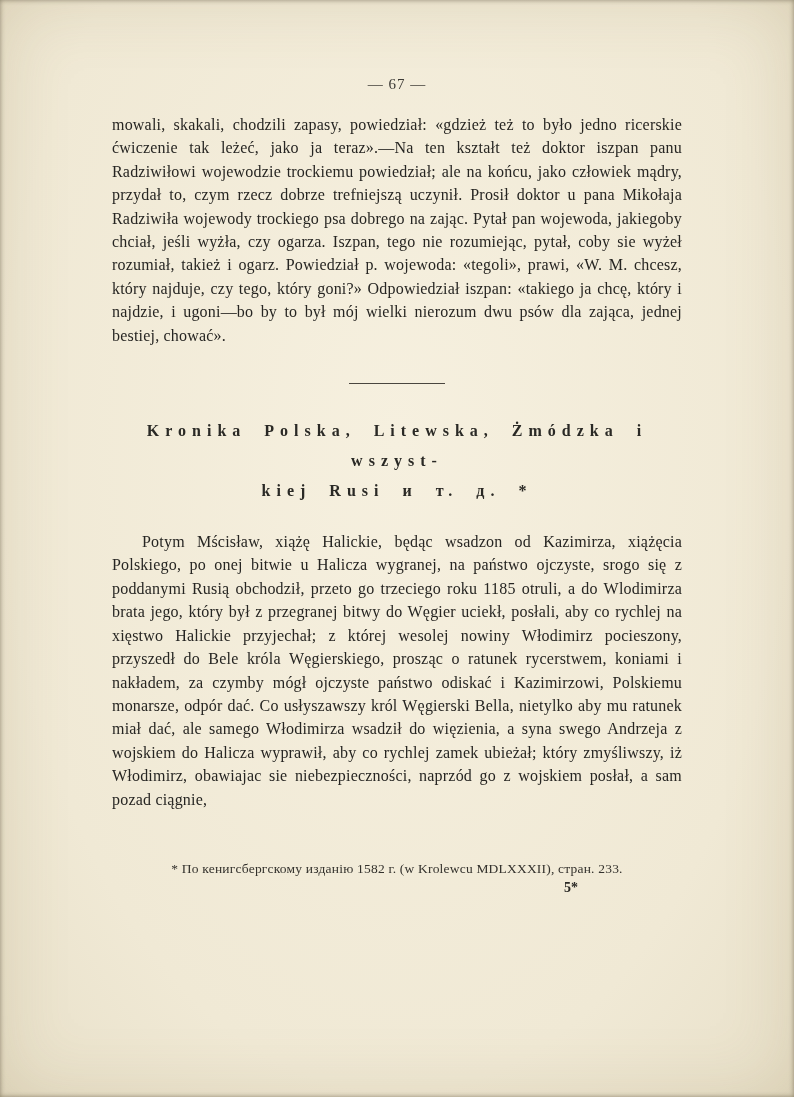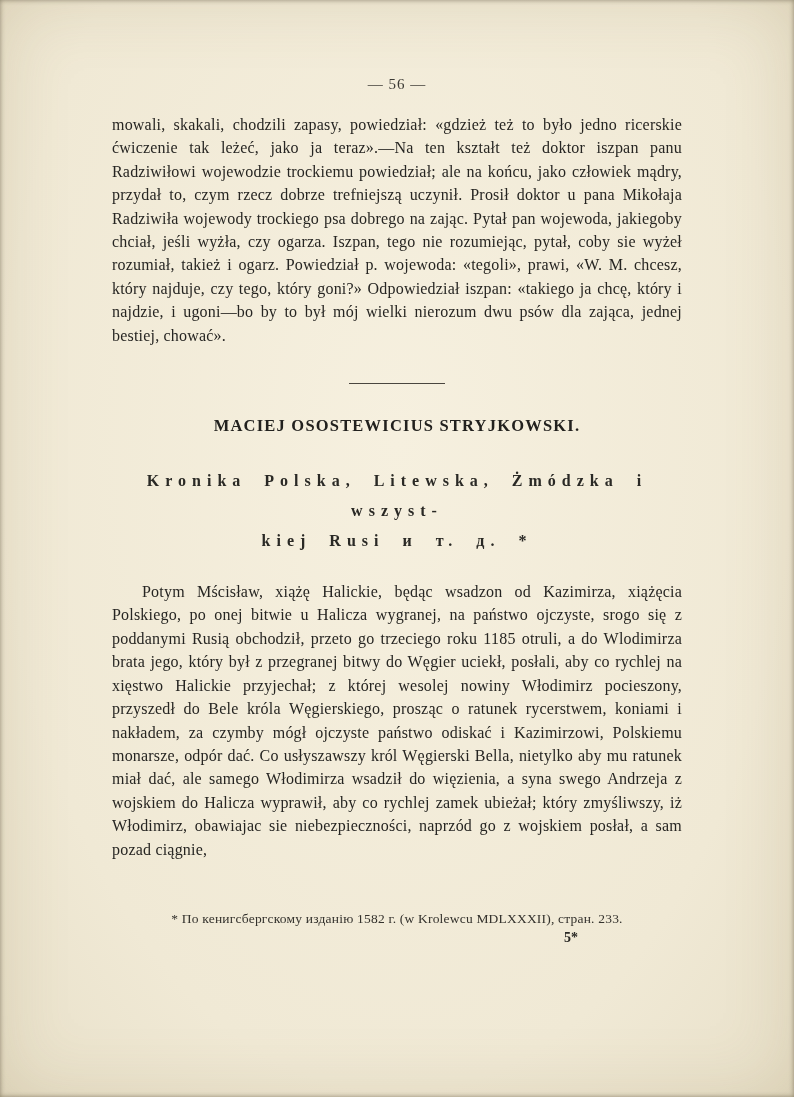--- a/index.html
+++ b/index.html
@@ -75,27 +75,26 @@
     font-weight: bold;
     margin-top: 3px;
     color: #2a2925;
   }
 </style>
 </head>
 <body>
 
 <div class="page">
 
-  <div class="page-number">— 56 —</div>
+  <div class="page-number">— 67 —</div>
 
   <p class="body-text para1">mowali, skakali, chodzili zapasy, powiedział: «gdzież też to było jedno ricerskie ćwiczenie tak leżeć, jako ja teraz».—Na ten kształt też doktor iszpan panu Radziwiłowi wojewodzie trockiemu powiedział; ale na końcu, jako człowiek mądry, przydał to, czym rzecz dobrze trefniejszą uczynił. Prosił doktor u pana Mikołaja Radziwiła wojewody trockiego psa dobrego na zając. Pytał pan wojewoda, jakiegoby chciał, jeśli wyżła, czy ogarza. Iszpan, tego nie rozumiejąc, pytał, coby sie wyżeł rozumiał, takież i ogarz. Powiedział p. wojewoda: «tegoli», prawi, «W. M. chcesz, który najduje, czy tego, który goni?» Odpowiedział iszpan: «takiego ja chcę, który i najdzie, i ugoni—bo by to był mój wielki nierozum dwu psów dla zająca, jednej bestiej, chować».</p>
 
   <div class="divider"></div>
 
-  <h1 class="heading">MACIEJ OSOSTEWICIUS STRYJKOWSKI.</h1>
 
   <div class="subtitle">
     <div>Kronika Polska, Litewska, Żmódzka i wszyst-</div>
     <div>kiej Rusi и т. д. *</div>
   </div>
 
   <p class="body-text para2">Potym Mścisław, xiążę Halickie, będąc wsadzon od Kazimirza, xiążęcia Polskiego, po onej bitwie u Halicza wygranej, na państwo ojczyste, srogo się z poddanymi Rusią obchodził, przeto go trzeciego roku 1185 otruli, a do Wlodimirza brata jego, który był z przegranej bitwy do Węgier uciekł, posłali, aby co rychlej na xięstwo Halickie przyjechał; z której wesolej nowiny Włodimirz pocieszony, przyszedł do Bele króla Węgierskiego, prosząc o ratunek rycerstwem, koniami i nakładem, za czymby mógł ojczyste państwo odiskać i Kazimirzowi, Polskiemu monarsze, odpór dać. Co usłyszawszy król Węgierski Bella, nietylko aby mu ratunek miał dać, ale samego Włodimirza wsadził do więzienia, a syna swego Andrzeja z wojskiem do Halicza wyprawił, aby co rychlej zamek ubieżał; który zmyśliwszy, iż Włodimirz, obawiajac sie niebezpieczności, naprzód go z wojskiem posłał, a sam pozad ciągnie,</p>
 
   <div class="footnote">* По кенигсбергскому изданію 1582 г. (w Krolewcu MDLXXXII), стран. 233.</div>
 

